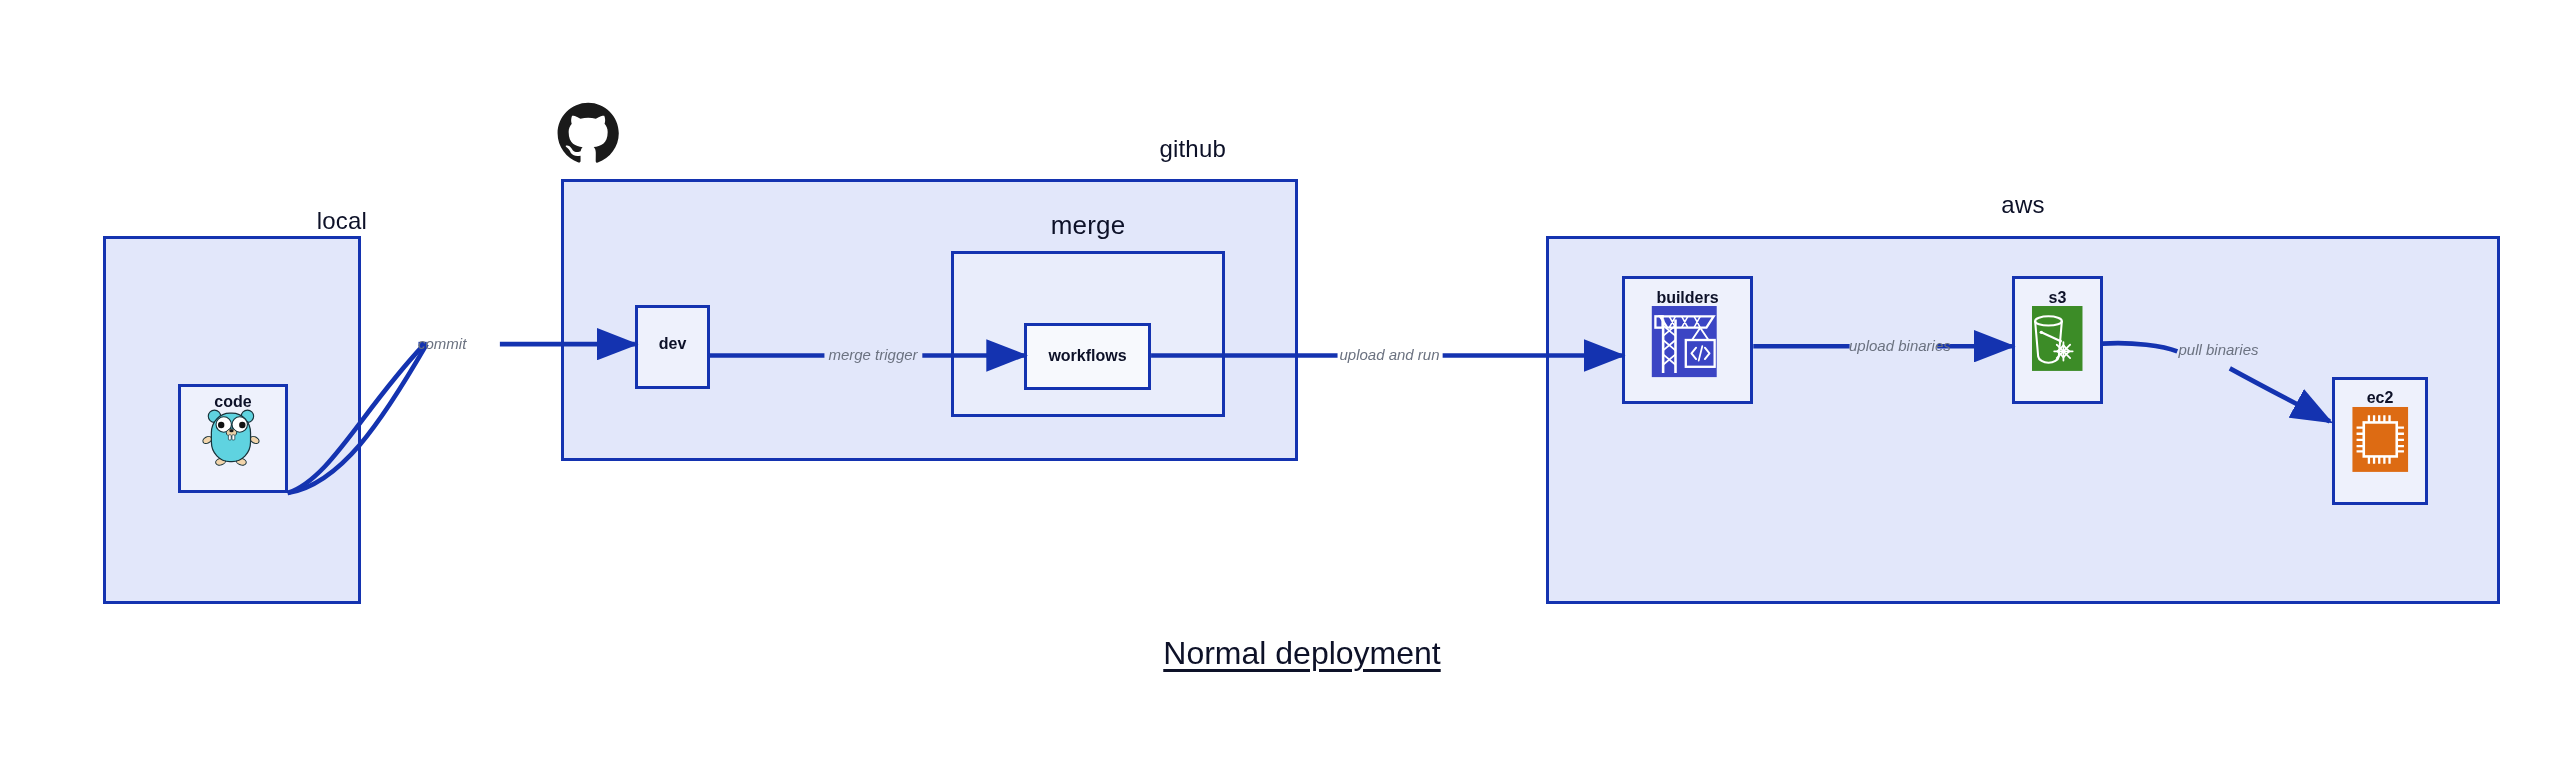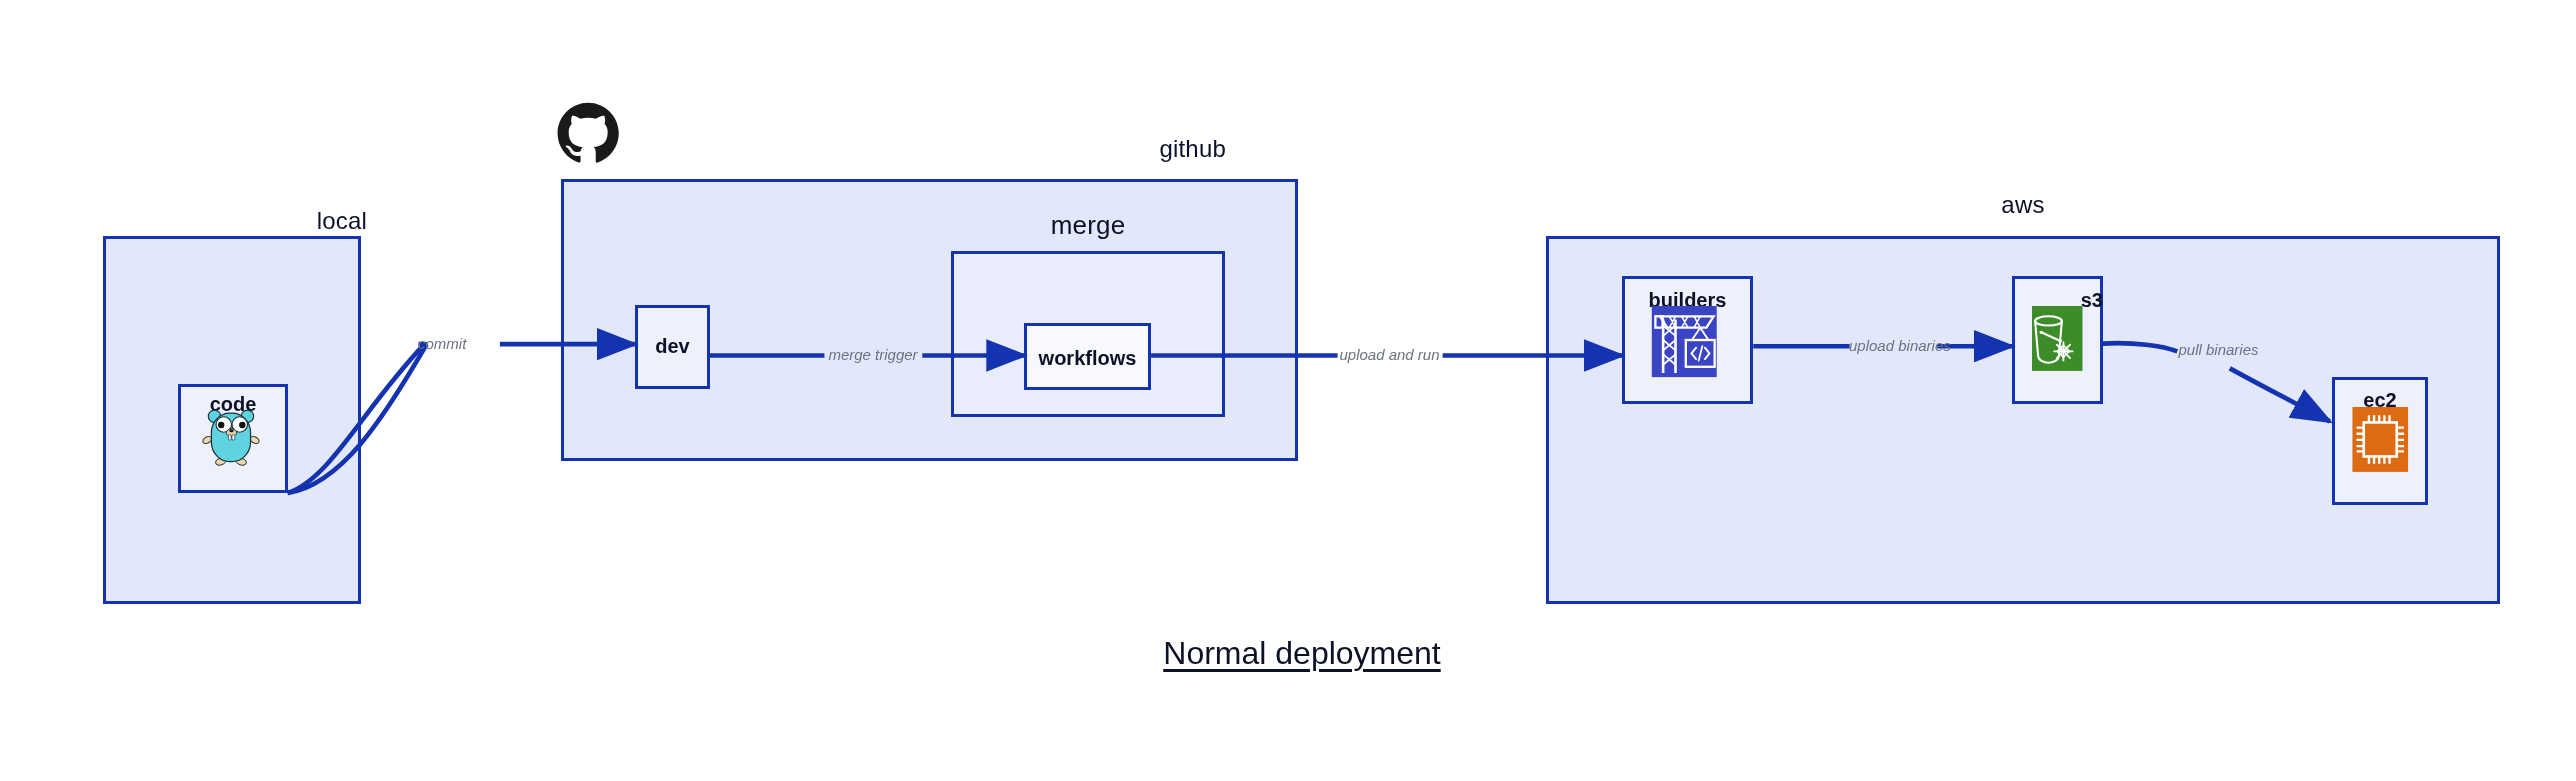--- a/index.html
+++ b/index.html
@@ -51,21 +51,21 @@
   }
   .node-white {
     background: #f7f9fd;
   }
   .node-title {
     position: absolute;
     left: 0;
     right: 0;
     text-align: center;
     color: #0d1128;
-    font-size: 20px;
+    font-size: 16px;
     font-weight: bold;
     white-space: nowrap;
   }
 
   
   .edge-label {
     position: absolute;
     color: #6b7280;
     font-size: 15px;
     font-style: italic;
@@ -126,21 +126,21 @@
   <div class="node node-white" style="left:1024px; top:323px; width:127px; height:67px;"></div>
   <div class="node-title" style="left:1024px; top:347px; width:127px;">workflows</div>
 
   <div class="group" style="left:1546px; top:236px; width:954px; height:368px;"></div>
   <div class="group-label" style="left:1546px; top:191px; width:954px; text-align:center;">aws</div>
 
   <div class="node" style="left:1622px; top:276px; width:131px; height:128px;"></div>
   <div class="node-title" style="left:1622px; top:289px; width:131px;">builders</div>
 
   <div class="node" style="left:2012px; top:276px; width:91px; height:128px;"></div>
-  <div class="node-title" style="left:2012px; top:289px; width:91px;text-align:right;">s3</div>
+  <div class="node-title" style="left:2012px; top:289px; width:91px;">s3</div>
 
   <div class="node" style="left:2332px; top:377px; width:96px; height:128px;"></div>
   <div class="node-title" style="left:2332px; top:389px; width:96px;">ec2</div>
 
   <svg id="edges" viewBox="0 0 5054 1516">
     <defs>
       <marker id="arrowhead" markerWidth="9" markerHeight="7" refX="8.2" refY="3.5" orient="auto" markerUnits="strokeWidth">
         <path d="M0,0 L9,3.5 L0,7 z" fill="#1433b0"></path>
       </marker>
     </defs>

